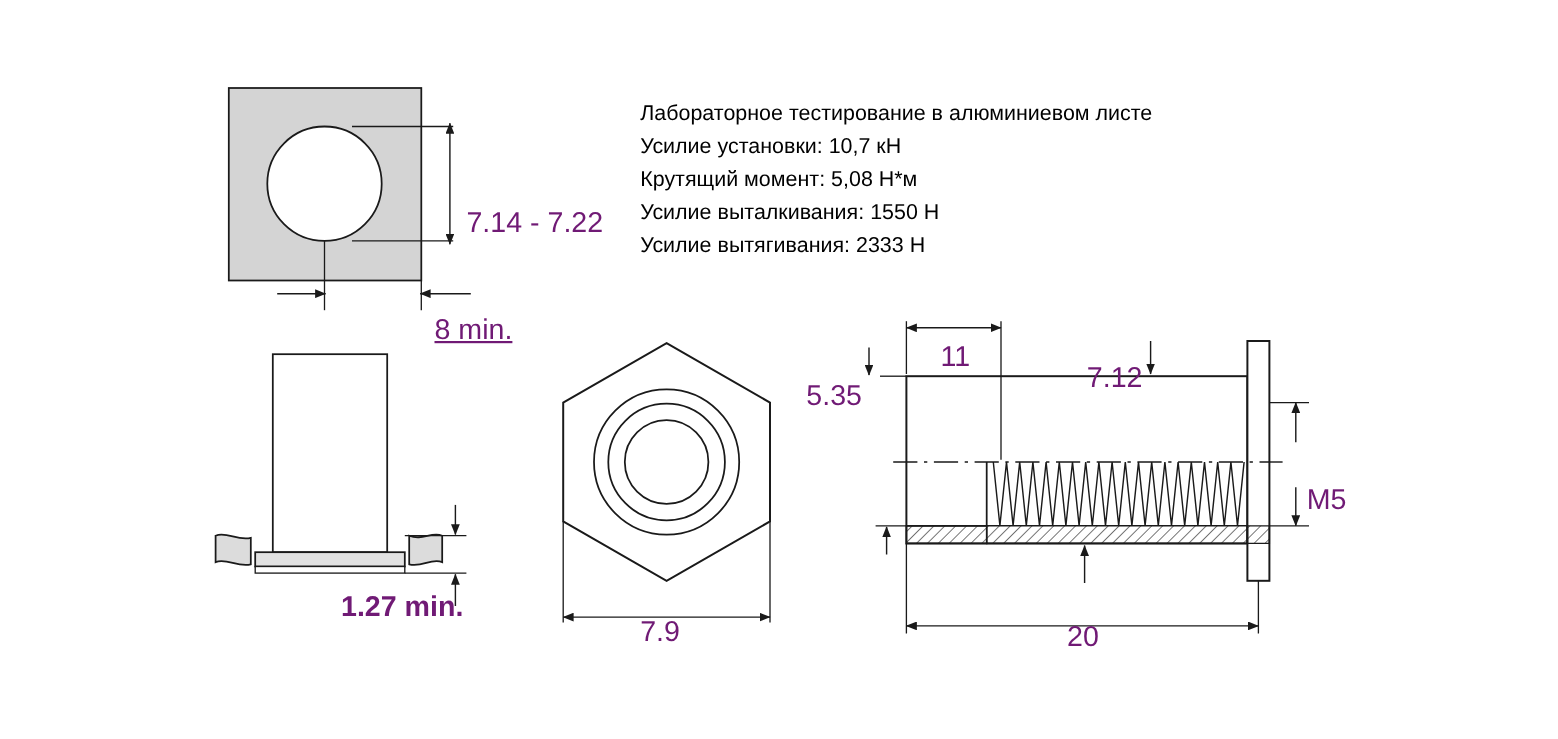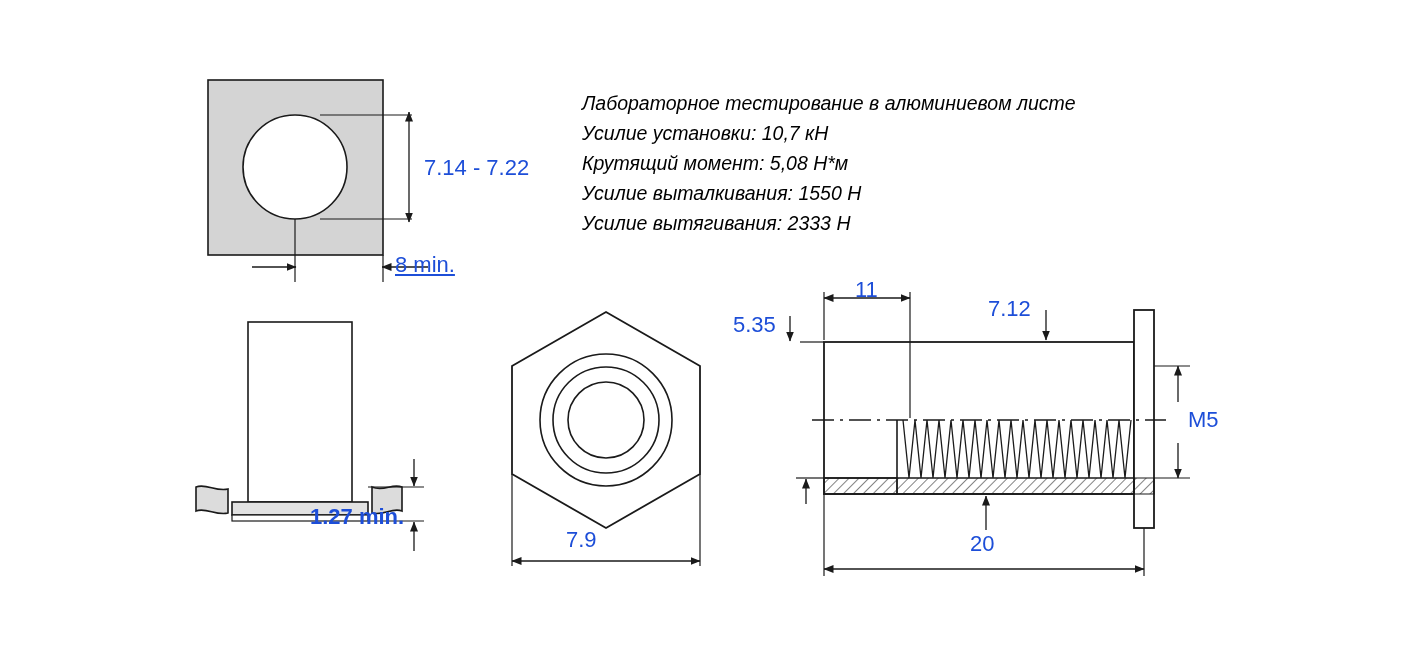--- a/index.html
+++ b/index.html
@@ -23,33 +23,33 @@
     left: 0;
     top: 0;
     width: 1416px;
     height: 672px;
   }
   .spec-block {
     position: absolute;
     left: 582px;
     top: 88px;
     width: 700px;
-    font-style: italic;
   }
   .spec-line {
     font-size: 19.5px;
     line-height: 30px;
     color: #000000;
     white-space: nowrap;
   }
   .dim-label {
     position: absolute;
-    font-size: 22px;
-    color: #1d4ed8;
+    font-size: 26px;
+    color: #701a75;
     white-space: nowrap;
+    margin-top: 32px;
   }
 </style>
 </head>
 <body>
 
 <div id="canvas">
 
   <svg class="layer" viewBox="0 0 1416 672">
     <defs>
       <marker id="arrEnd" markerWidth="10" markerHeight="8" refX="9.5" refY="4" orient="auto" markerUnits="userSpaceOnUse">
@@ -162,21 +162,21 @@
     <div class="spec-line">Усилие выталкивания: 1550 Н</div>
     <div class="spec-line">Усилие вытягивания: 2333 Н</div>
   </div>
 
   <div class="dim-label" style="left:424px; top:155px;">7.14 - 7.22</div>
 
   <div class="dim-label" style="left:395px; top:252px;text-decoration:underline;">8 min.</div>
 
   <div class="dim-label" style="left:310px; top:504px;font-weight:bold;">1.27 min.</div>
 
-  <div class="dim-label" style="left:566px; top:527px;">7.9</div>
+  <div class="dim-label" style="left:582px; top:527px;">7.9</div>
 
   <div class="dim-label" style="left:733px; top:312px;">5.35</div>
 
   <div class="dim-label" style="left:855px; top:277px;">11</div>
 
   <div class="dim-label" style="left:988px; top:296px;">7.12</div>
 
   <div class="dim-label" style="left:1188px; top:407px;">M5</div>
 
   <div class="dim-label" style="left:970px; top:531px;">20</div>

